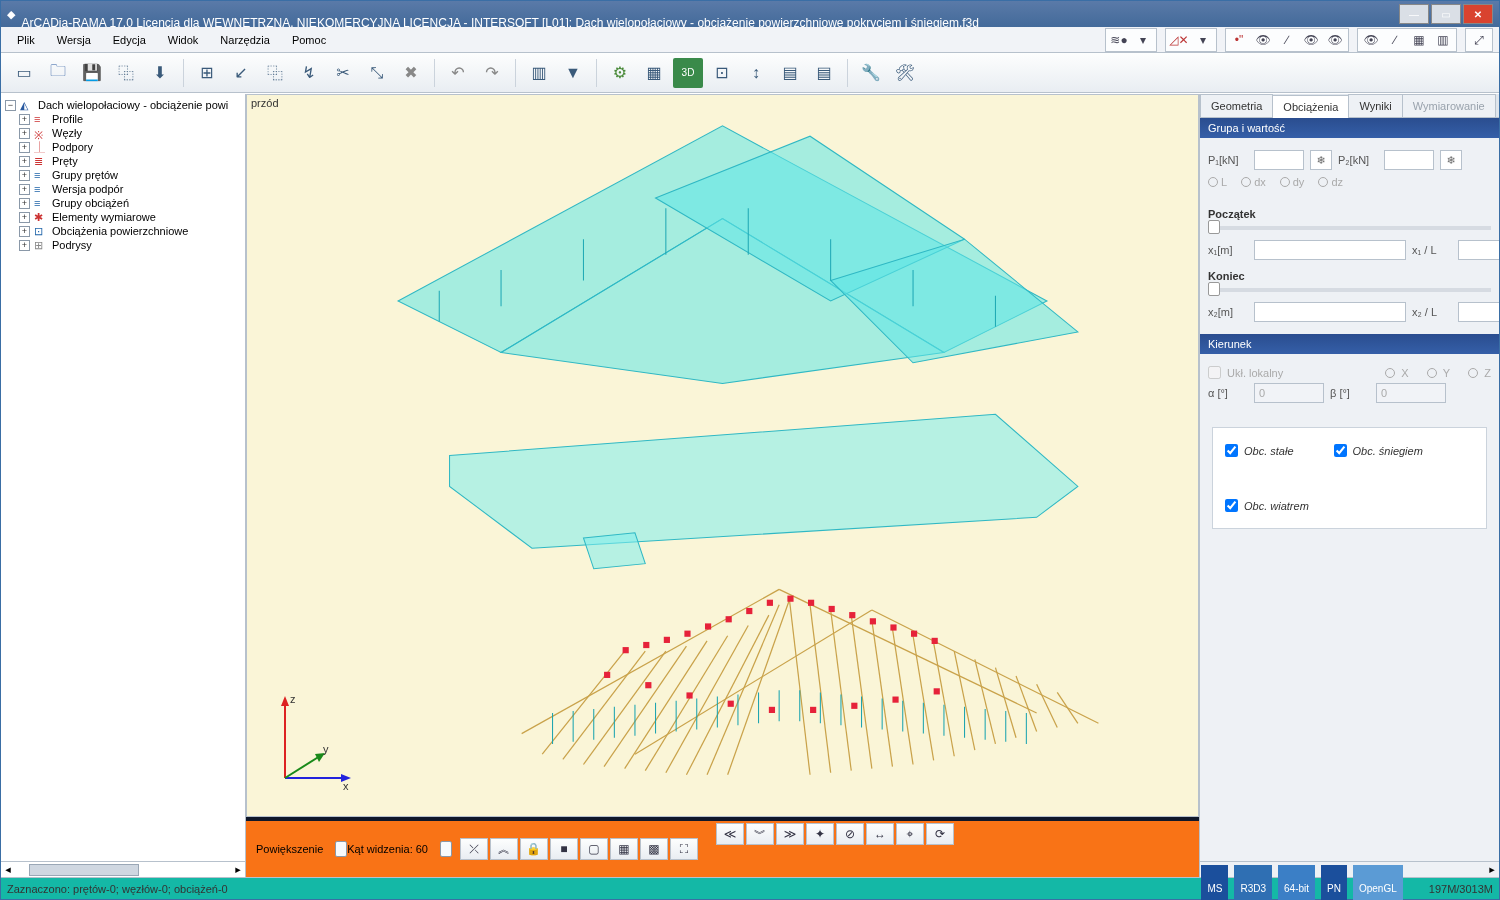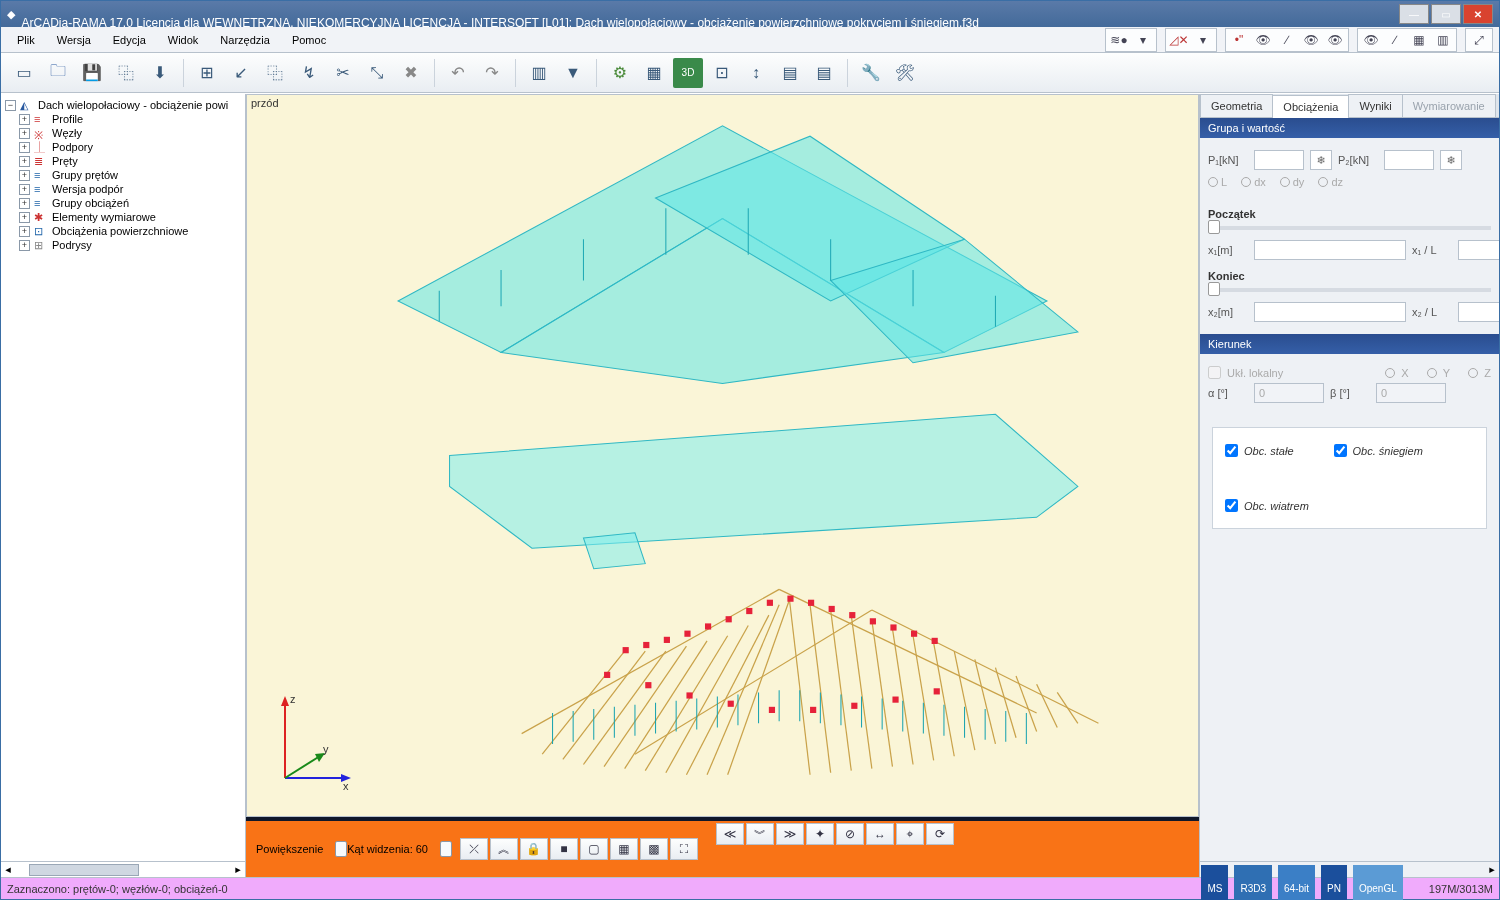--- a/index.html
+++ b/index.html
@@ -47,21 +47,21 @@
 .rsection-body{padding:8px; background:#eef1f5;}
 .form-row{display:flex; align-items:center; gap:6px; margin:4px 0; color:#666;}
 .inp{flex:1; height:20px; border:1px solid #b7c1cc; background:#fff; padding:0 4px;}
 .inp.dis{background:#f1f3f7;color:#aaa;}
 .lbl{min-width:40px; color:#555;}
 .sublbl{font-size:11px;color:#333;margin:4px 0 2px;}
 .mini-slider{height:4px;background:#d6dbe2;position:relative;margin:6px 0 10px;}
 .mini-slider .th{position:absolute;top:-6px;left:0;width:12px;height:14px;border:1px solid #999;background:#fff;border-radius:2px;}
 .chk{display:flex;align-items:center;gap:6px;margin:6px 0;color:#333;font-style:italic;}
 .chk input{width:13px;height:13px;}
-.statusbar{height:22px;background:#f0abfc;border-top:1px solid #b7c1cc;display:flex;align-items:center;padding:0 6px;gap:6px;font-size:11px;color:#333;}
+.statusbar{height:22px;background:#14b8a6;border-top:1px solid #b7c1cc;display:flex;align-items:center;padding:0 6px;gap:6px;font-size:11px;color:#333;}
 .statusbar .fill{flex:1;}
 .badge{padding:18px 6px;color:#fff;font-size:10px;}
 .b1{background:#1b4f9c;} .b2{background:#2f6fb3;} .b3{background:#3b7fc6;} .b4{background:#1b4f9c;} .b5{background:#5b9bd5;}
 .hscroll-right{height:16px;border-top:1px solid #b7c1cc;display:flex;align-items:center;}
 .axis { position:absolute; left:18px; bottom:18px; width:90px; height:110px; }
 .pick-btn{width:22px;height:20px;border:1px solid #b7c1cc;background:#fff;display:flex;align-items:center;justify-content:center;}
 .radio-row{display:flex;gap:14px;color:#aaa;margin-top:6px;font-size:11px;}
 .radio-row span{display:flex;align-items:center;gap:3px;}
 .rcircle{width:10px;height:10px;border:1px solid #aaa;border-radius:50%;}
 .grp-box{border:1px solid #cbd3dc;background:#fff;padding:10px 12px;margin:4px;}

